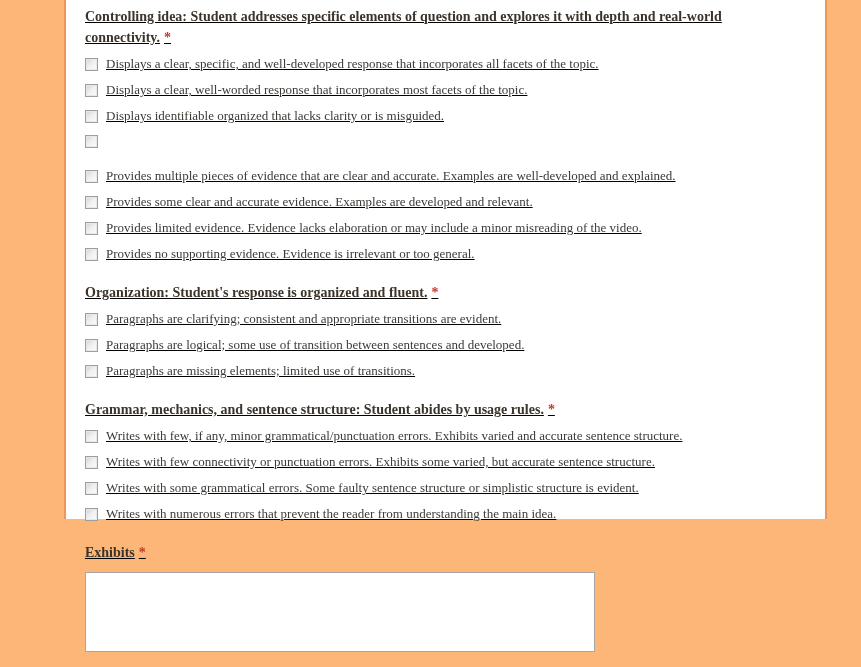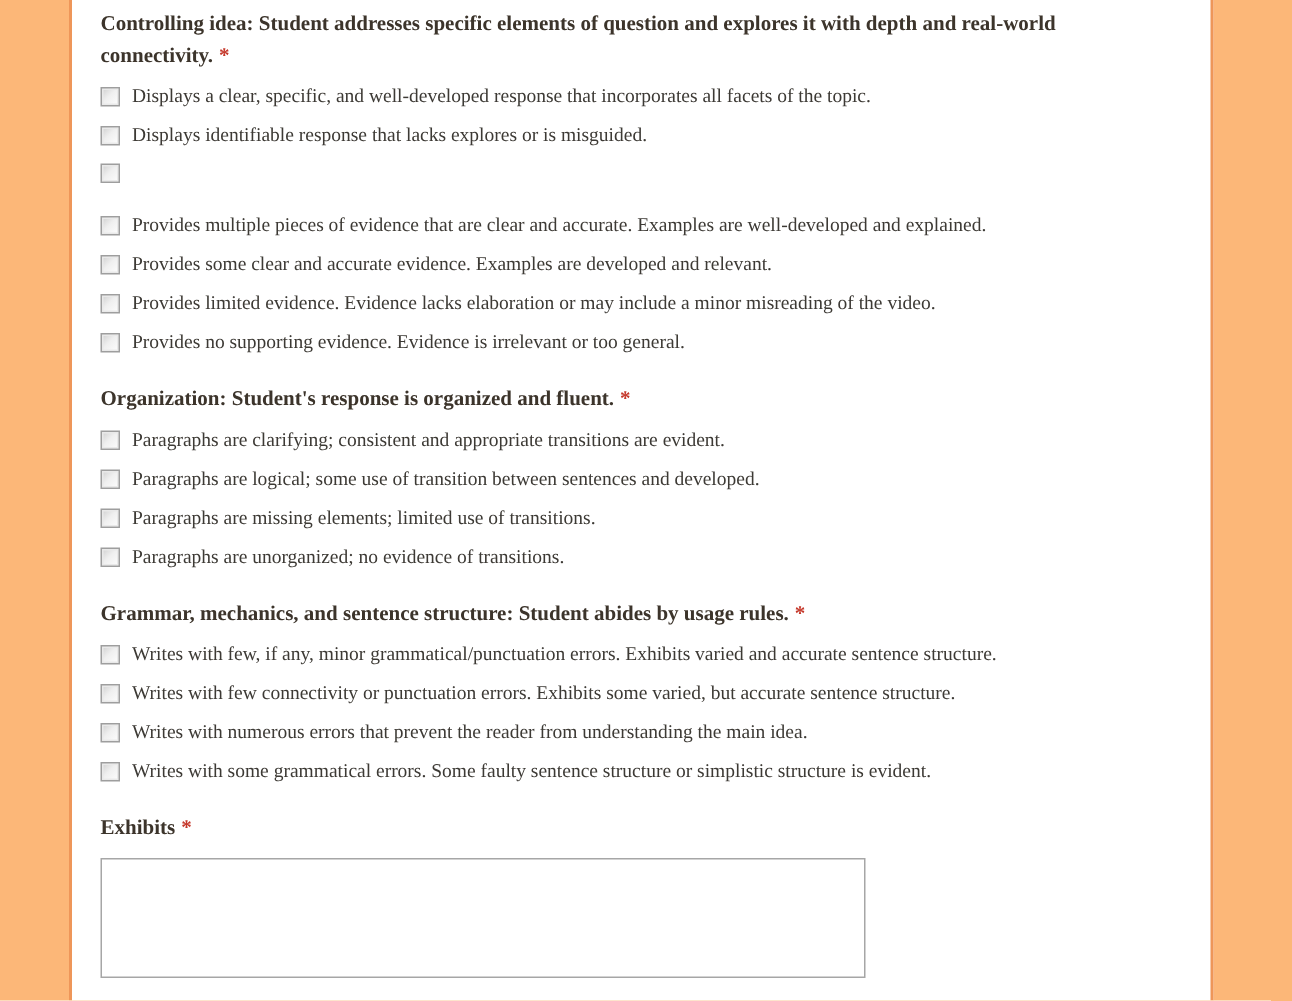--- a/index.html
+++ b/index.html
@@ -8,26 +8,27 @@
   }
   body {
     width: 861px;
     height: 667px;
     overflow: hidden;
     background: var(--bg, #FCB778);
     font-family: "Liberation Serif", serif;
   }
   .page {
     box-sizing: border-box;
-    margin-left: 46px;
+    margin-left: 64px;
     width: 763px;
-    height: 667px;
+    height: 519px;
     background: var(--content-bg, #FFFFFF);
     border-left: 2px solid var(--edge, #EE9659);
     border-right: 2px solid var(--edge, #EE9659);
+    text-decoration: underline;
   }
   .content {
     padding: 6px 20px 0 19px;
   }
   .question {
     margin-bottom: 21px;
   }
   .q-title {
     font-size: 14px;
     line-height: 21px;
@@ -84,21 +85,25 @@
     <div class="q-title">
       <span class="q-title-text">Controlling idea: Student addresses specific elements of question and explores it with depth and real-world connectivity.</span><span class="required">*</span>
     </div>
     <div class="options">
           <label class="option-row">
     <span class="checkbox"></span>
     <span class="option-label">Displays a clear, specific, and well-developed response that incorporates all facets of the topic.</span>
   </label>
           <label class="option-row">
     <span class="checkbox"></span>
-    <span class="option-label">Displays identifiable response that lacks explores or is misguided.</span>
+    <span class="option-label">Displays a clear, well-worded response that incorporates most facets of the topic.</span>
+  </label>
+          <label class="option-row">
+    <span class="checkbox"></span>
+    <span class="option-label">Displays identifiable organized that lacks clarity or is misguided.</span>
   </label>
           <label class="option-row">
     <span class="checkbox"></span>
   </label>
         </div>
   </div>
       <div class="question">
     <div class="options">
           <label class="option-row">
     <span class="checkbox"></span>
@@ -128,46 +133,42 @@
     <span class="option-label">Paragraphs are clarifying; consistent and appropriate transitions are evident.</span>
   </label>
           <label class="option-row">
     <span class="checkbox"></span>
     <span class="option-label">Paragraphs are logical; some use of transition between sentences and developed.</span>
   </label>
           <label class="option-row">
     <span class="checkbox"></span>
     <span class="option-label">Paragraphs are missing elements; limited use of transitions.</span>
   </label>
-          <label class="option-row">
-    <span class="checkbox"></span>
-    <span class="option-label">Paragraphs are unorganized; no evidence of transitions.</span>
-  </label>
         </div>
   </div>
       <div class="question">
     <div class="q-title">
       <span class="q-title-text">Grammar, mechanics, and sentence structure: Student abides by usage rules.</span><span class="required">*</span>
     </div>
     <div class="options">
           <label class="option-row">
     <span class="checkbox"></span>
     <span class="option-label">Writes with few, if any, minor grammatical/punctuation errors. Exhibits varied and accurate sentence structure.</span>
   </label>
           <label class="option-row">
     <span class="checkbox"></span>
     <span class="option-label">Writes with few connectivity or punctuation errors. Exhibits some varied, but accurate sentence structure.</span>
   </label>
           <label class="option-row">
     <span class="checkbox"></span>
-    <span class="option-label">Writes with numerous errors that prevent the reader from understanding the main idea.</span>
+    <span class="option-label">Writes with some grammatical errors. Some faulty sentence structure or simplistic structure is evident.</span>
   </label>
           <label class="option-row">
     <span class="checkbox"></span>
-    <span class="option-label">Writes with some grammatical errors. Some faulty sentence structure or simplistic structure is evident.</span>
+    <span class="option-label">Writes with numerous errors that prevent the reader from understanding the main idea.</span>
   </label>
         </div>
   </div>
       <div class="question">
     <div class="q-title">
       <span class="q-title-text">Exhibits</span><span class="required">*</span>
     </div>
     <div class="options">
           <textarea class="comments-box" style=""></textarea>
         </div>

